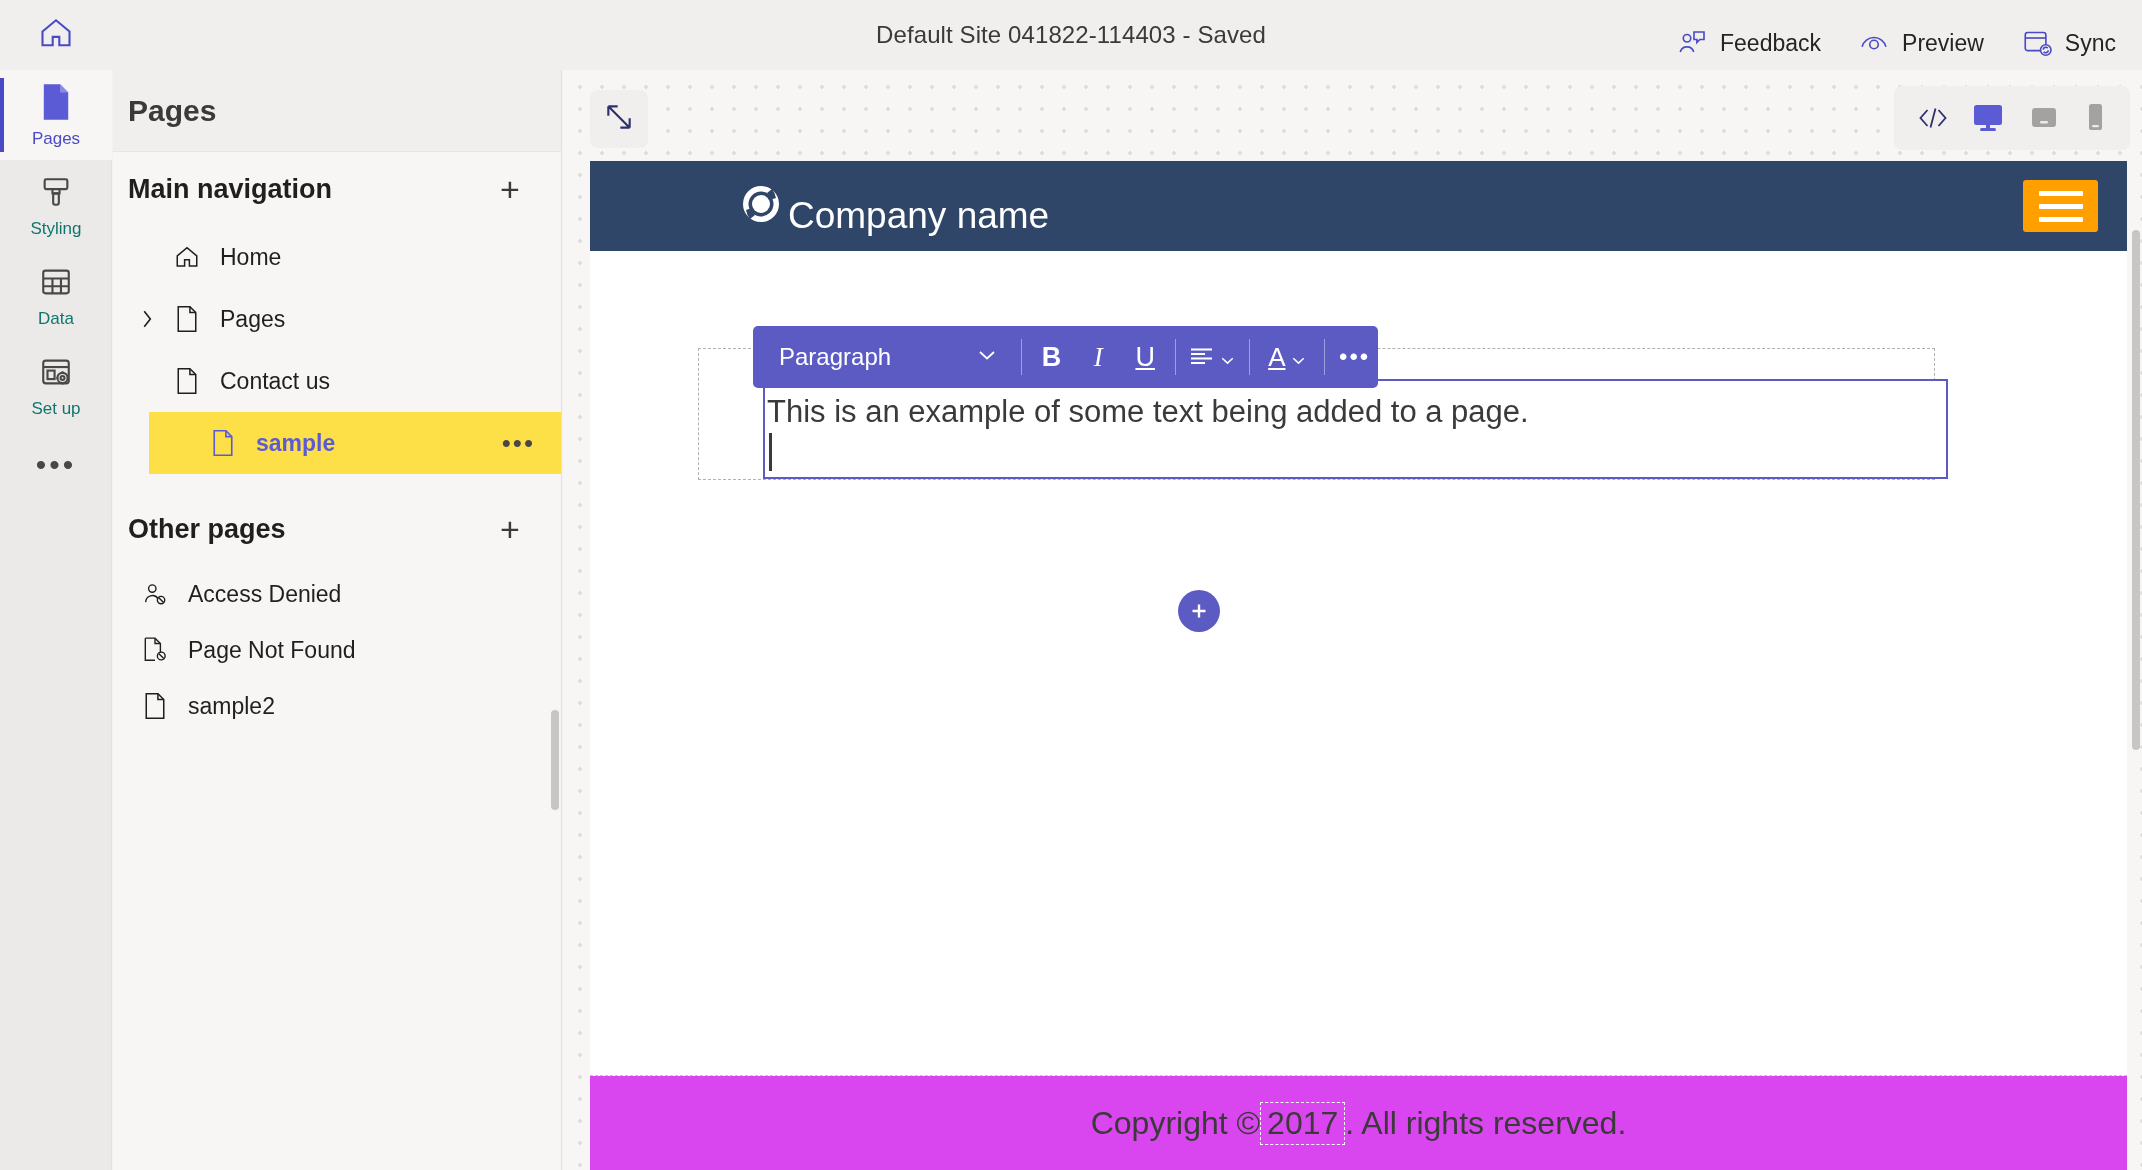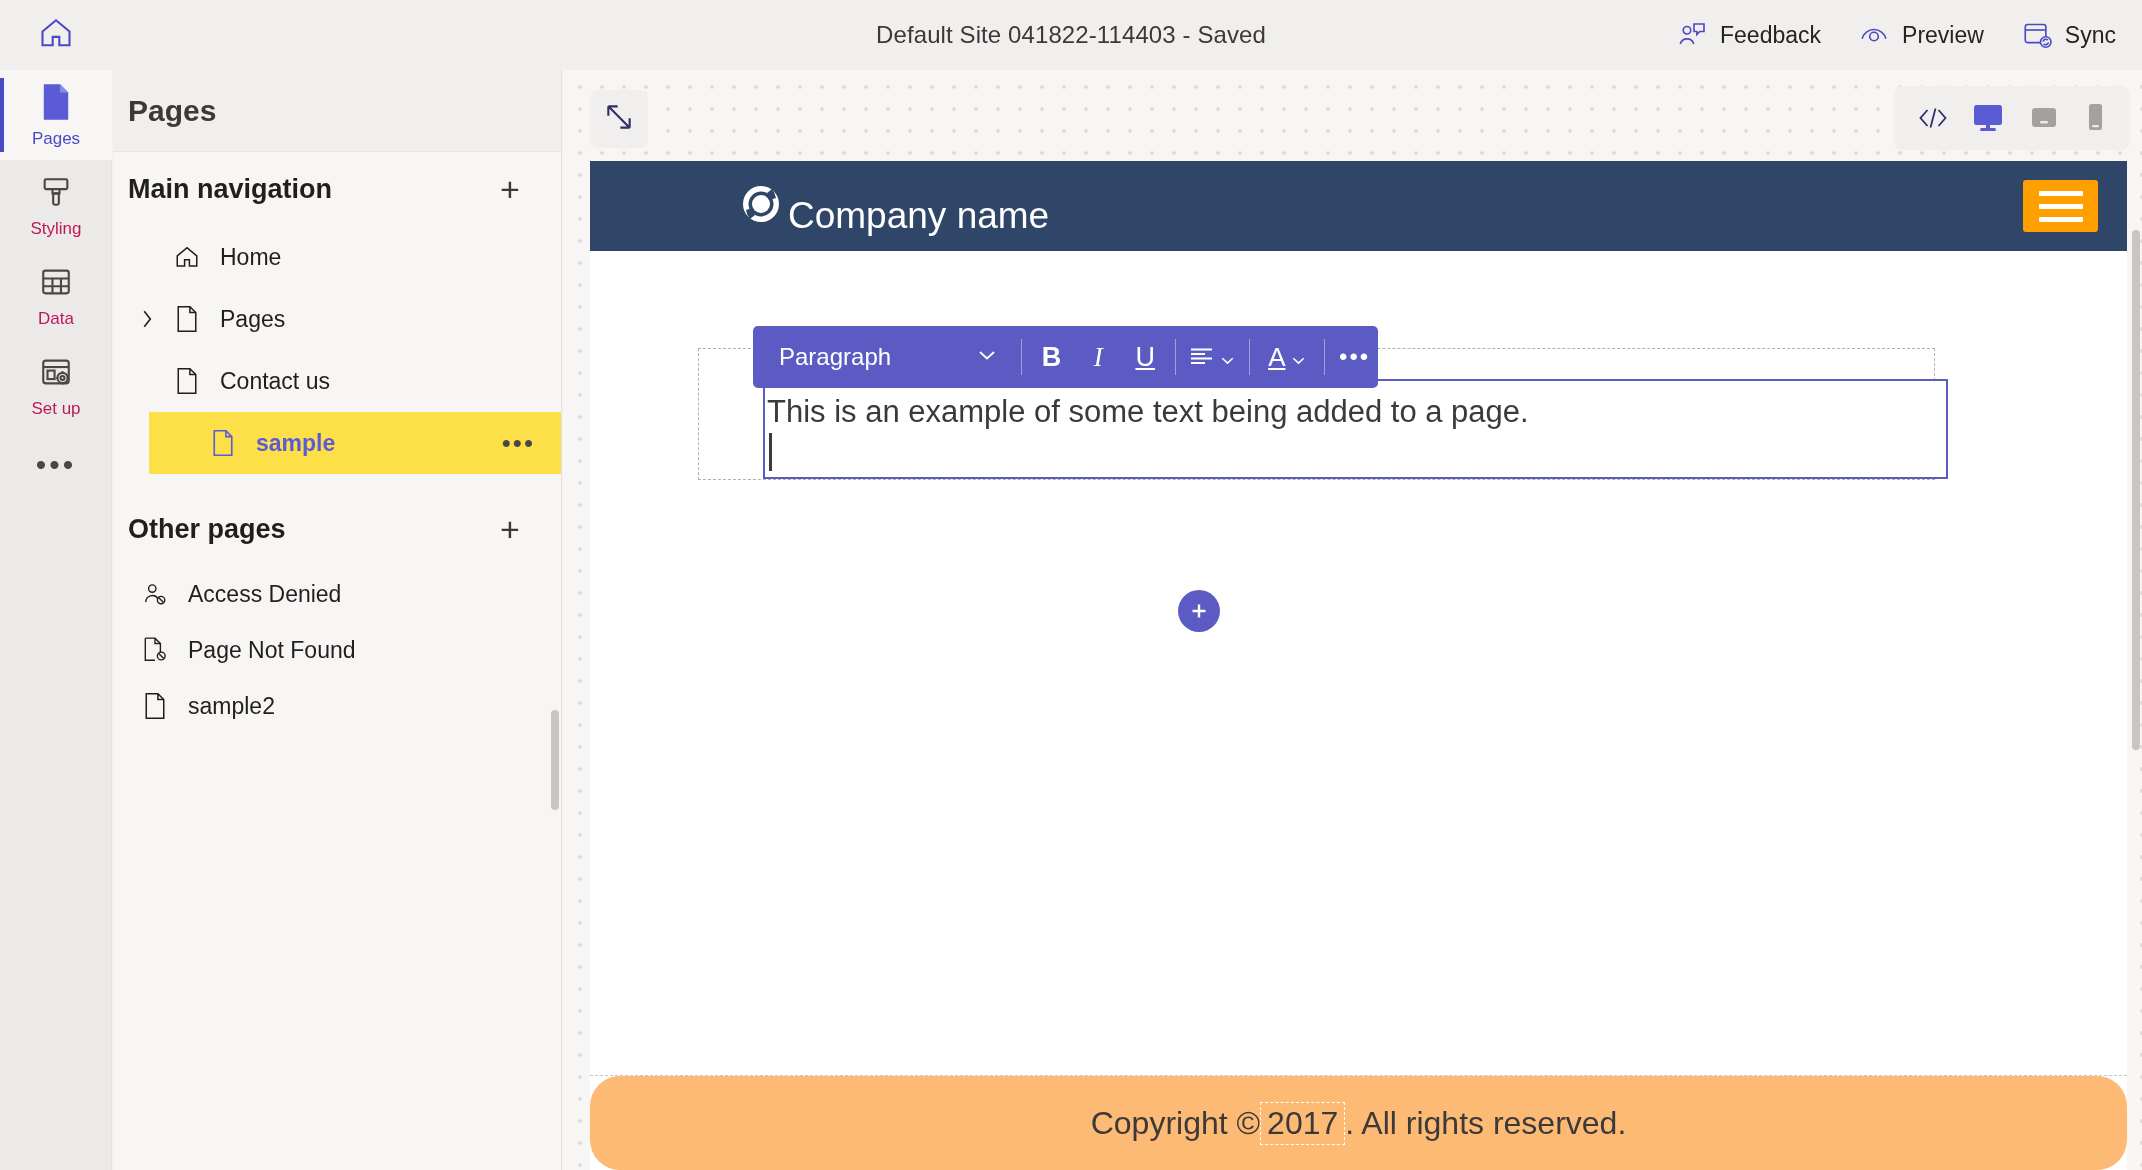--- a/index.html
+++ b/index.html
@@ -16,38 +16,38 @@
   }
   #topbar-home {
     width: 112px; height: 70px; display: flex; align-items: center; justify-content: center;
     cursor: pointer;
   }
   #topbar-title {
     position: absolute; left: 0; width: 2142px; text-align: center;
     font-size: 24px; color: #3b3a39; letter-spacing: .1px;
   }
   #topbar-actions {
-    position: absolute; right: 26px; top: 0; height: 70px;
+    position: absolute; right: 26px; top: 8px; height: 70px;
     display: flex; align-items: center; gap: 38px;
   }
   .topaction {
     display: flex; align-items: center; gap: 13px; cursor: pointer;
     font-size: 23px; color: #252423;
   }
   .topaction svg { display:block; }
 
   
   #rail {
     position: absolute; left: 0; top: 70px; width: 112px; height: 1100px;
     background: #eceae8; border-right: 1px solid #e3e1df;
   }
   .rail-item {
     position: relative; width: 112px; height: 90px;
     display: flex; flex-direction: column; align-items: center; justify-content: center;
-    gap: 6px; cursor: pointer; color: #be185d;
+    gap: 6px; cursor: pointer; color: #0f766e;
   }
   .rail-item .rail-label { font-size: 17px; }
   .rail-item.active { background: #f7f6f5; color: #4b4ac4; }
   .rail-item.active::before {
     content: ""; position: absolute; left: 0; top: 8px; bottom: 8px;
     width: 4px; background: #4b4ac4;
   }
   .rail-icon { height: 42px; display:flex; align-items:center; justify-content:center;}
   #rail-more {
     width: 112px; height: 70px; display: flex; align-items: center; justify-content: center;
@@ -161,22 +161,22 @@
   #caret {
     display: inline-block; width: 3px; height: 38px; background: #3b3a39;
     margin-left: 2px; vertical-align: top;
   }
   #add-btn {
     position: absolute; left: 588px; top: 339px; width: 42px; height: 42px;
     border-radius: 50%; background: #5c5bc4; color: #fff; z-index: 8;
     display: flex; align-items: center; justify-content: center; cursor: pointer;
   }
   #site-footer {
-    height: 94px; background: #fdba74; display: flex; align-items: center;
-    justify-content: center; position: relative; border-radius: 30px;
+    height: 94px; background: #d946ef; display: flex; align-items: center;
+    justify-content: center; position: relative;
   }
   #site-footer .copy {
     font-size: 32px; color: #3b3a39; display: flex; align-items: center; gap: 0px;
   }
   #site-footer .year { border: 1px dashed #ffffff; padding: 2px 6px; }
 
   
   #panel-scroll {
     position: absolute; right: 2px; top: 640px; width: 8px; height: 100px;
     background: #c8c6c4; border-radius: 4px;

